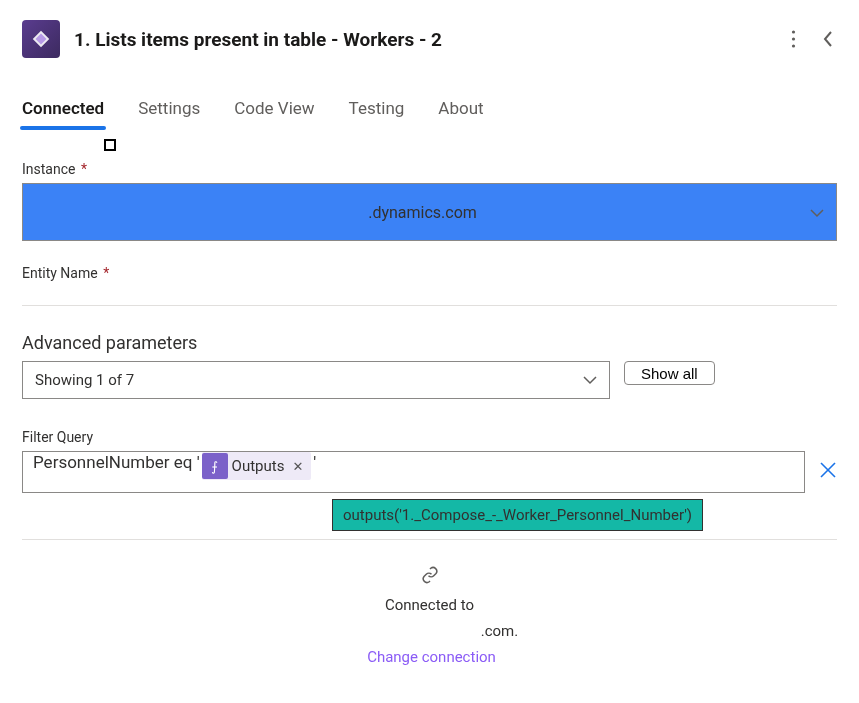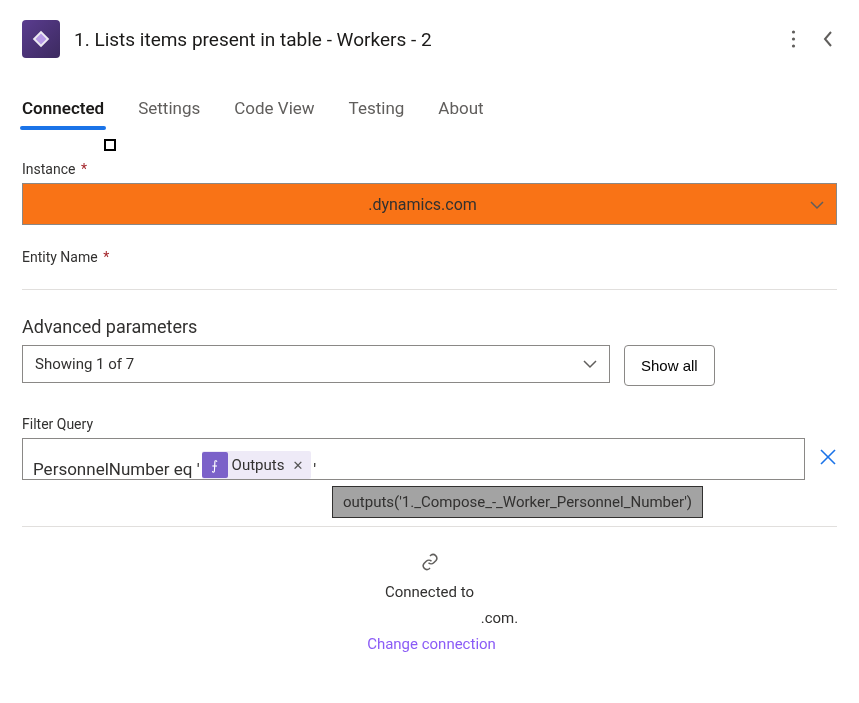--- a/index.html
+++ b/index.html
@@ -22,21 +22,21 @@
     background: linear-gradient(135deg, #5a3c8f, #3c2a5f);
     border-radius: 4px;
     display: flex;
     align-items: center;
     justify-content: center;
     flex-shrink: 0;
   }
   .app-icon svg { width: 22px; height: 22px; }
   .title {
     font-size: 19px;
-    font-weight: 400;
+    font-weight: 700;
     color: #1b1a19;
     flex: 1;
   }
   .hdr-actions {
     display: flex;
     align-items: center;
     gap: 18px;
     color: #605e5c;
   }
   .hdr-btn { cursor: pointer; padding: 4px; display:flex; align-items:center; }
@@ -70,26 +70,26 @@
   .field { margin-bottom: 24px; position: relative; }
   .field-label {
     font-size: 14px;
     color: #323130;
     margin-bottom: 6px;
     display: block;
   }
   .req { color: #a4262c; margin-left: 2px; }
   .select-wrap, .input-wrap {
     border: 1px solid #8a8886;
-    height: 42px;
+    height: 58px;
     display: flex;
     align-items: center;
     padding: 0 12px;
     font-size: 16px;
-    background: #f97316;
+    background: #3b82f6;
     position: relative;
   }
   .select-wrap { cursor: pointer; }
   .select-value { flex: 1; }
   .select-value.centered { text-align: center; }
   .chevron { color: #605e5c; }
   .square-marker {
     position: absolute;
     top: -22px; left: 82px;
     width: 12px; height: 12px;
@@ -106,35 +106,35 @@
     display: flex;
     align-items: center;
     padding: 4px 12px;
     font-size: 15px;
     width: 588px;
     cursor: pointer;
   }
   .adv-select .sv { flex: 1; }
   .btn-outline {
     border: 1px solid #8a8886;
-    height: 41px;
+    height: 24px;
     padding: 0 16px;
     font-size: 15px;
     background: #fff;
     border-radius: 4px;
     cursor: pointer;
     display: flex; align-items: center;
   }
 
   .filter-row { display: flex; align-items: center; gap: 14px; }
   .filter-input {
     border: 1px solid #8a8886;
     height: 42px;
     display: flex;
-    align-items: flex-end;
+    align-items: flex-start;
     padding: 0 10px;
     font-size: 17px;
     flex: 1;
     gap: 2px;
   }
   .token {
     display: inline-flex;
     align-items: center;
     background: #eeeaf7;
     border-radius: 2px;
@@ -150,21 +150,21 @@
     display:flex;align-items:center;justify-content:center;
     color:#fff;
     font-size:13px;
   }
   .token-x { color:#555; font-size:13px; padding:0 4px; cursor:pointer; }
   .clear-x { color:#1a73e8; cursor:pointer; font-size:20px; }
 
   .tooltip {
     position: absolute;
     border: 1px solid #323130;
-    background: #a3a3a3;
+    background: #14b8a6;
     padding: 6px 10px;
     font-size: 15px;
     white-space: nowrap;
     margin-top: 6px;
     text-align: right;
   }
 
   .conn-row {
     display: flex;
     align-items: center;

